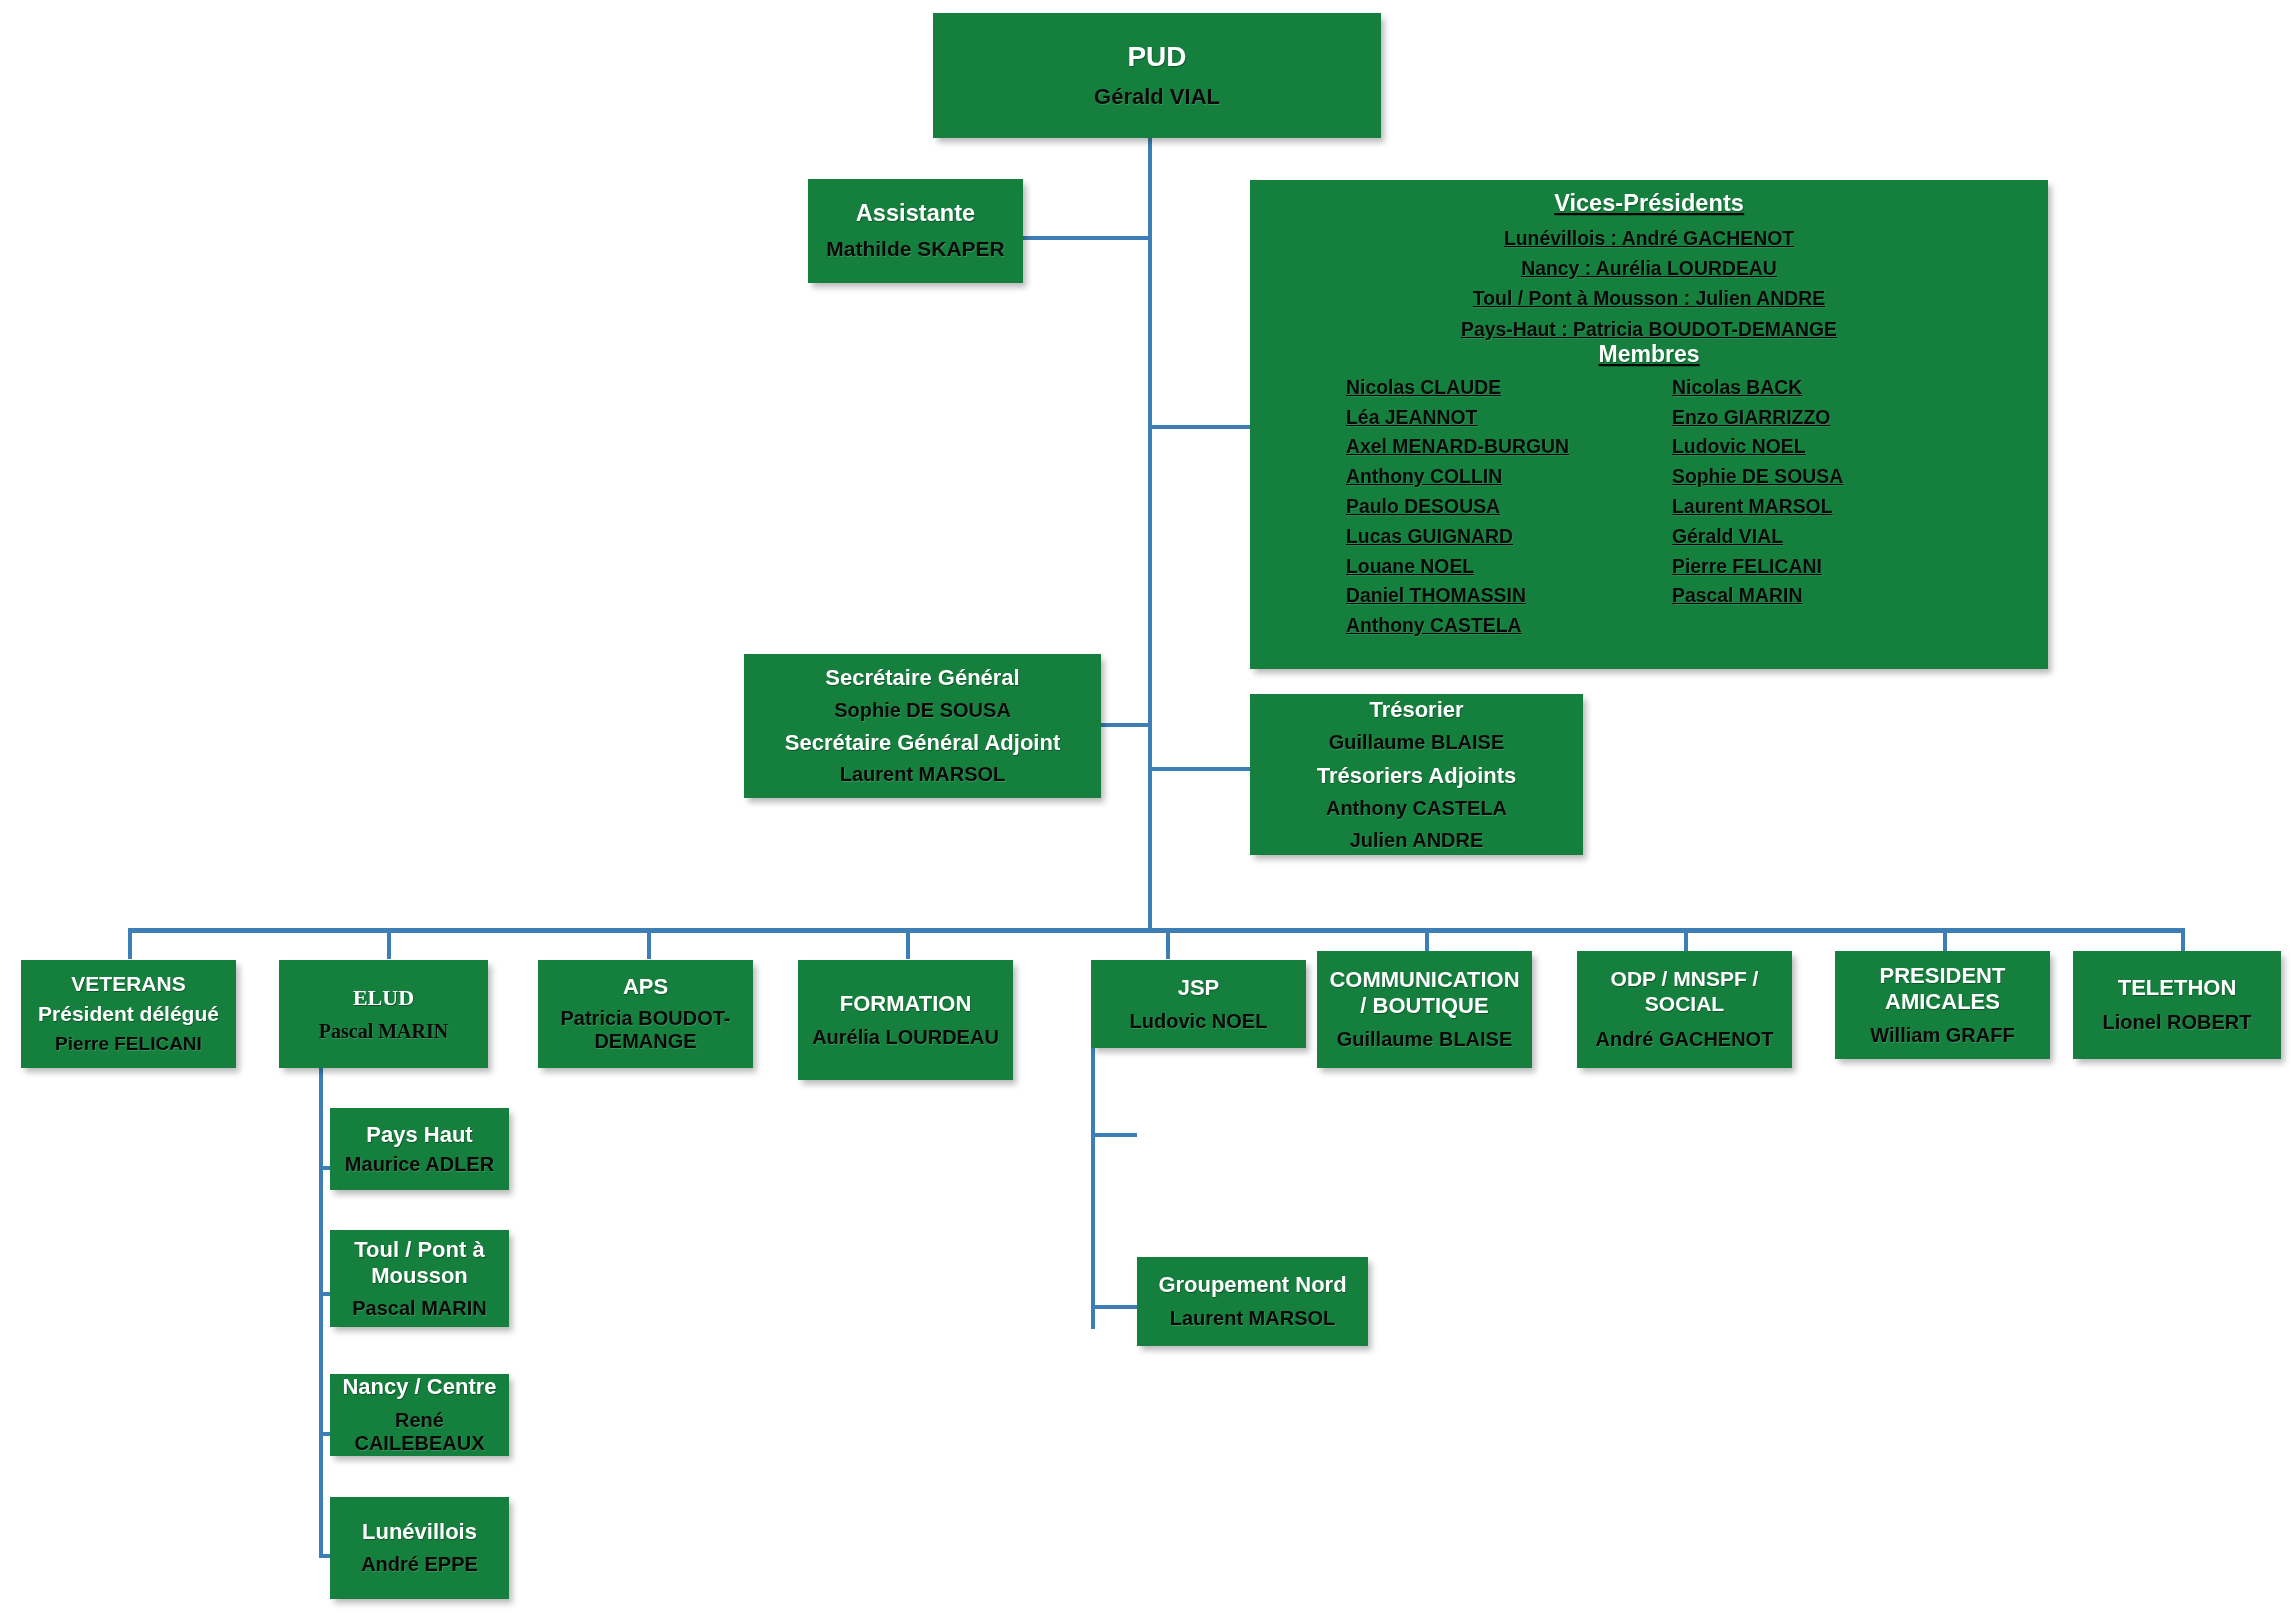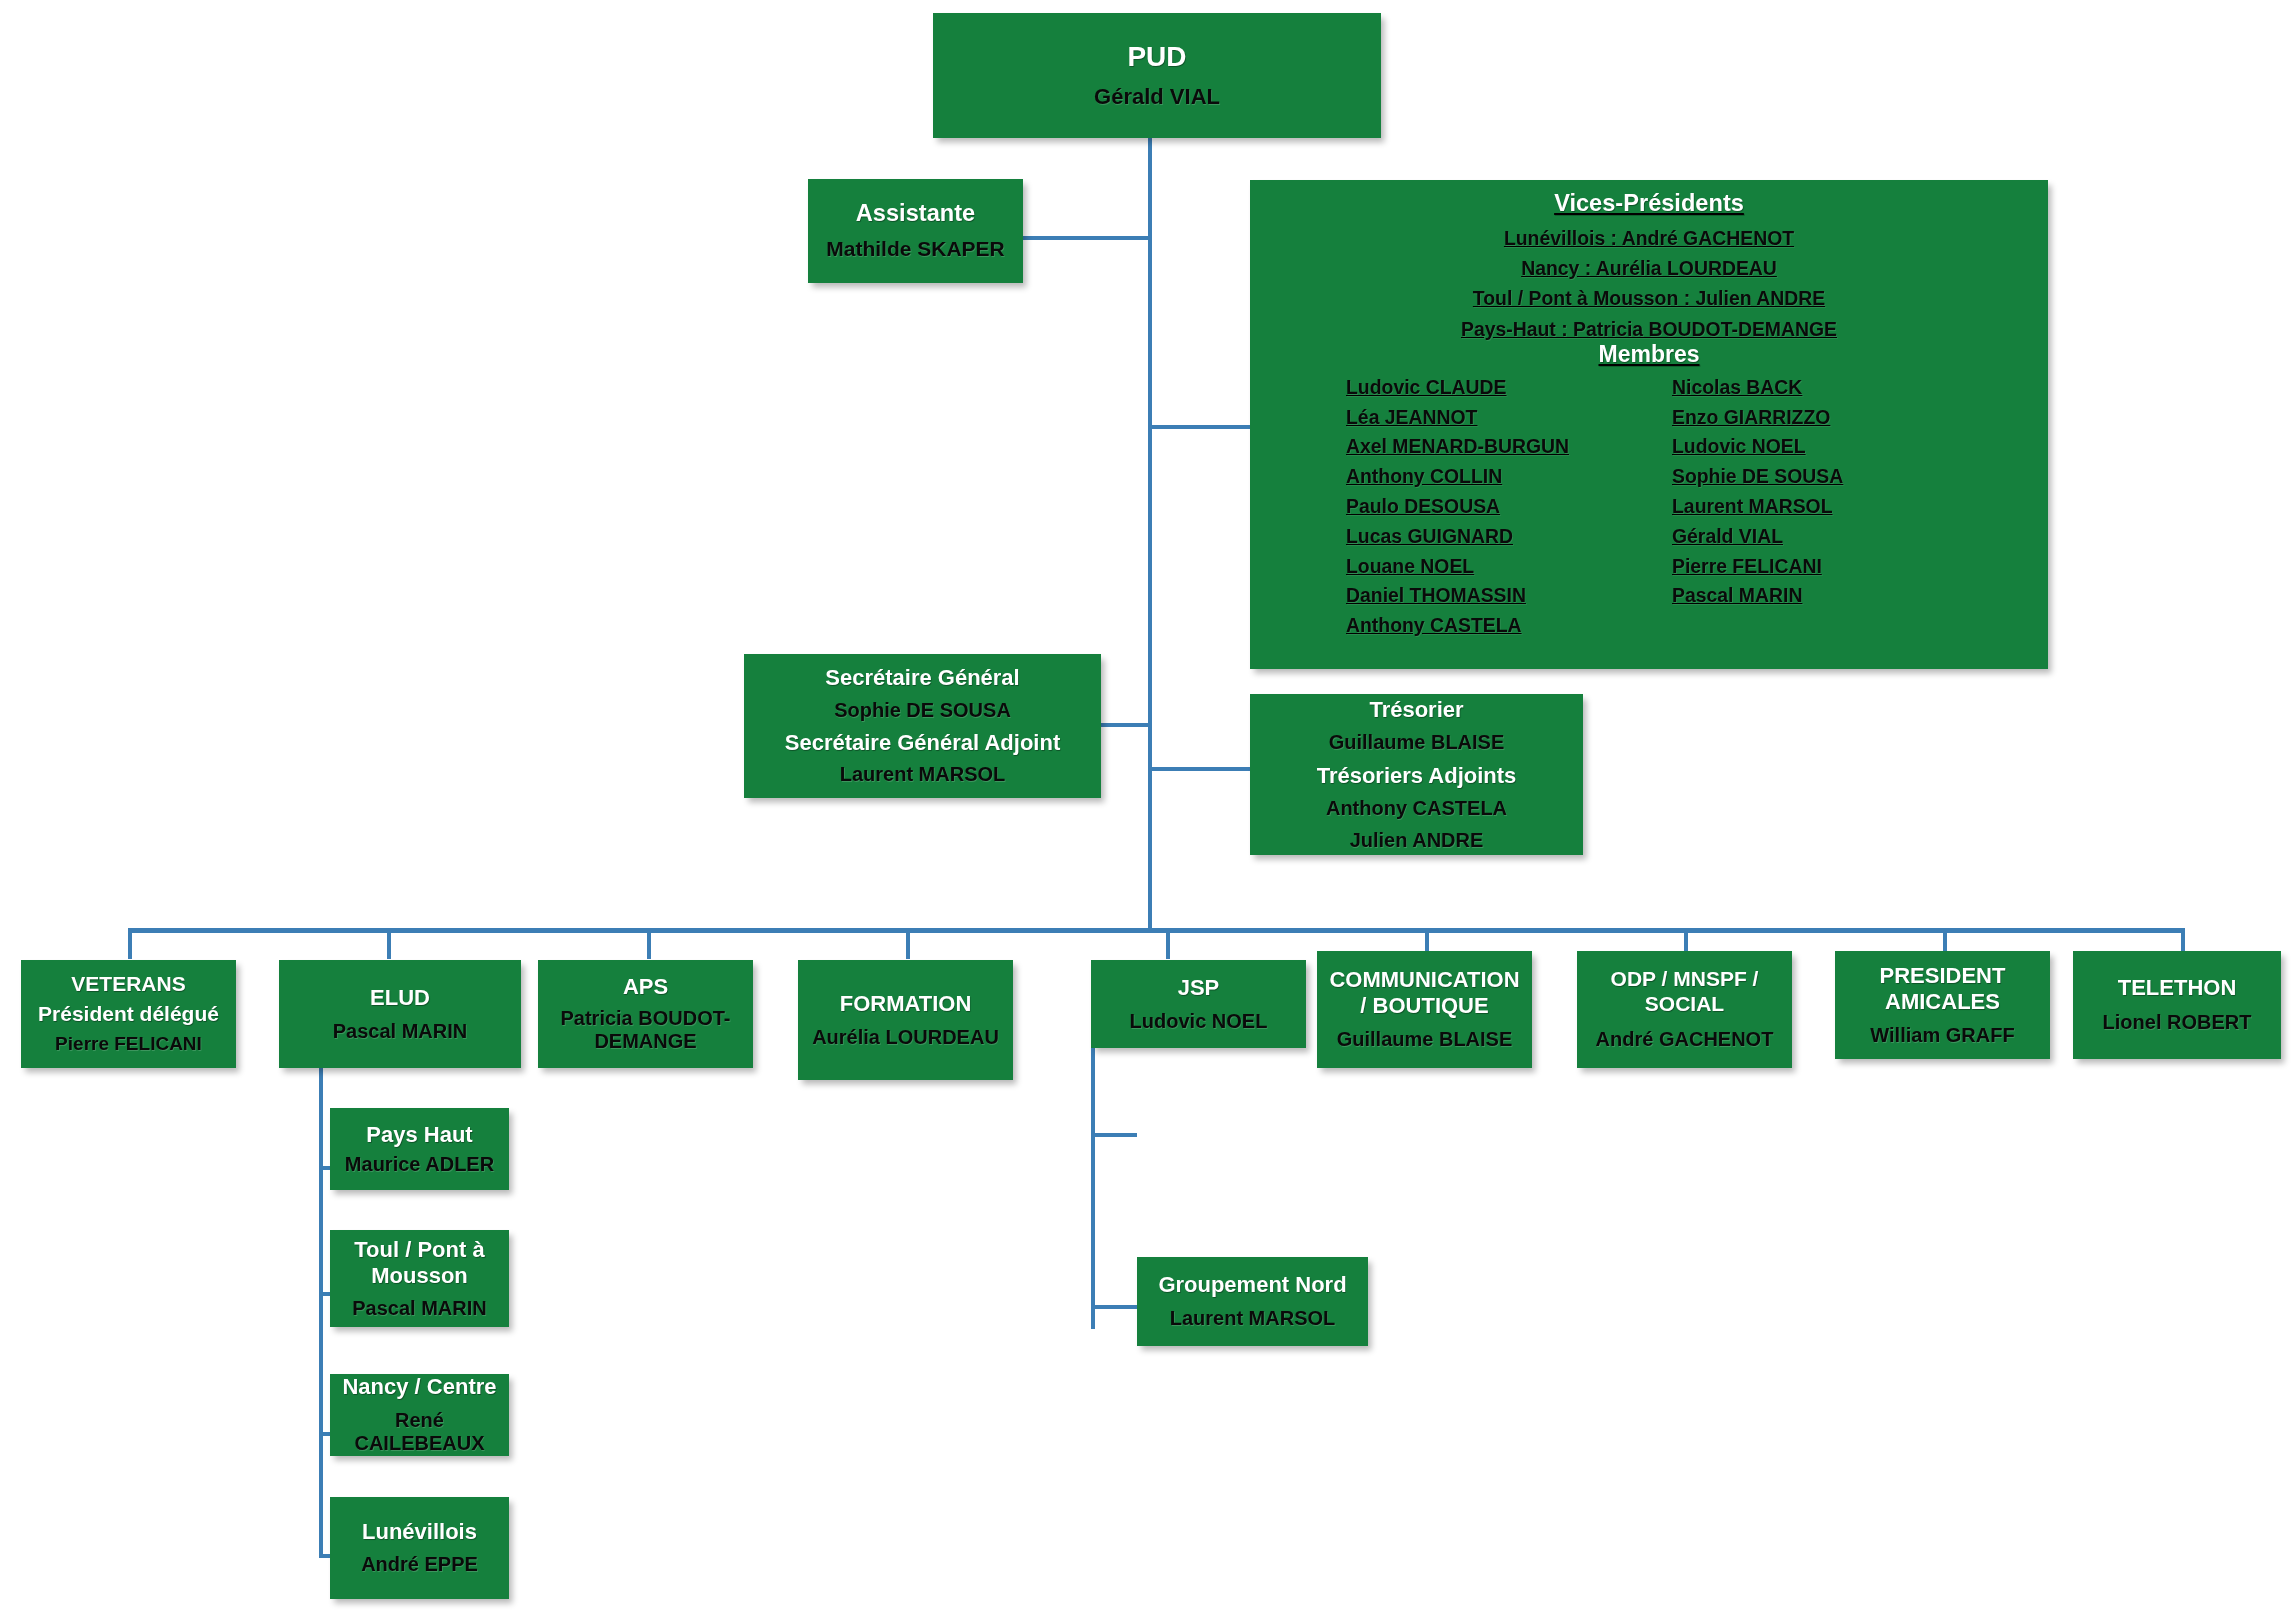--- a/index.html
+++ b/index.html
@@ -121,21 +121,21 @@
 
   <div class="box" id="vp-box" style="left:1250px;top:180px;width:798px;height:489px;">
     <div class="hdr title t34">Vices-Présidents</div>
     <div class="ln-item">Lunévillois : André GACHENOT</div>
     <div class="ln-item">Nancy : Aurélia LOURDEAU</div>
     <div class="ln-item">Toul / Pont à Mousson : Julien ANDRE</div>
     <div class="ln-item">Pays-Haut : Patricia BOUDOT-DEMANGE</div>
     <div class="membres-title">Membres</div>
     <div class="mem-cols">
       <div class="mem-col c1">
-        <div class="mi">Ludovic CLAUDE</div>
+        <div class="mi">Nicolas CLAUDE</div>
         <div class="mi">Léa JEANNOT</div>
         <div class="mi">Axel MENARD-BURGUN</div>
         <div class="mi">Anthony COLLIN</div>
         <div class="mi">Paulo DESOUSA</div>
         <div class="mi">Lucas GUIGNARD</div>
         <div class="mi">Louane NOEL</div>
         <div class="mi">Daniel THOMASSIN</div>
         <div class="mi">Anthony CASTELA</div>
       </div>
       <div class="mem-col c2">
@@ -165,21 +165,21 @@
     <div class="name t29" style="margin-top:8.3px;">Anthony CASTELA</div>
     <div class="name t29" style="margin-top:8.3px;">Julien ANDRE</div>
   </div>
 
   <div class="box" style="left:21px;top:960px;width:215px;height:108px;">
     <div class="title t30">VETERANS</div>
     <div class="title t30" style="margin-top:4.9px;">Président délégué</div>
     <div class="name t27" style="margin-top:6.2px;">Pierre FELICANI</div>
   </div>
 
-  <div class="box" style="left:279px;top:960px;width:242px;height:108px;">
+  <div class="box" style="left:279px;top:960px;width:209px;height:108px;font-family:Liberation Serif, serif;">
     <div class="title t32">ELUD</div>
     <div class="name t29" style="margin-top:9px;">Pascal MARIN</div>
   </div>
 
   <div class="box" style="left:538px;top:960px;width:215px;height:108px;">
     <div class="title t32">APS</div>
     <div class="name t29" style="margin-top:7px;">Patricia BOUDOT-DEMANGE</div>
   </div>
 
   <div class="box" style="left:798px;top:960px;width:215px;height:120px;">

